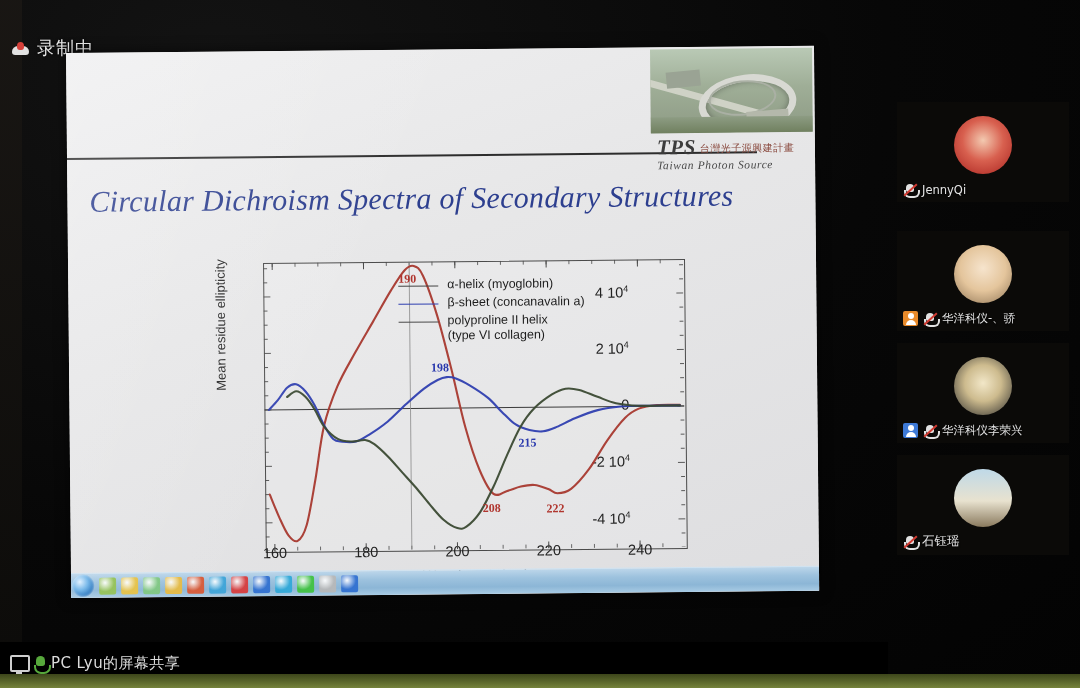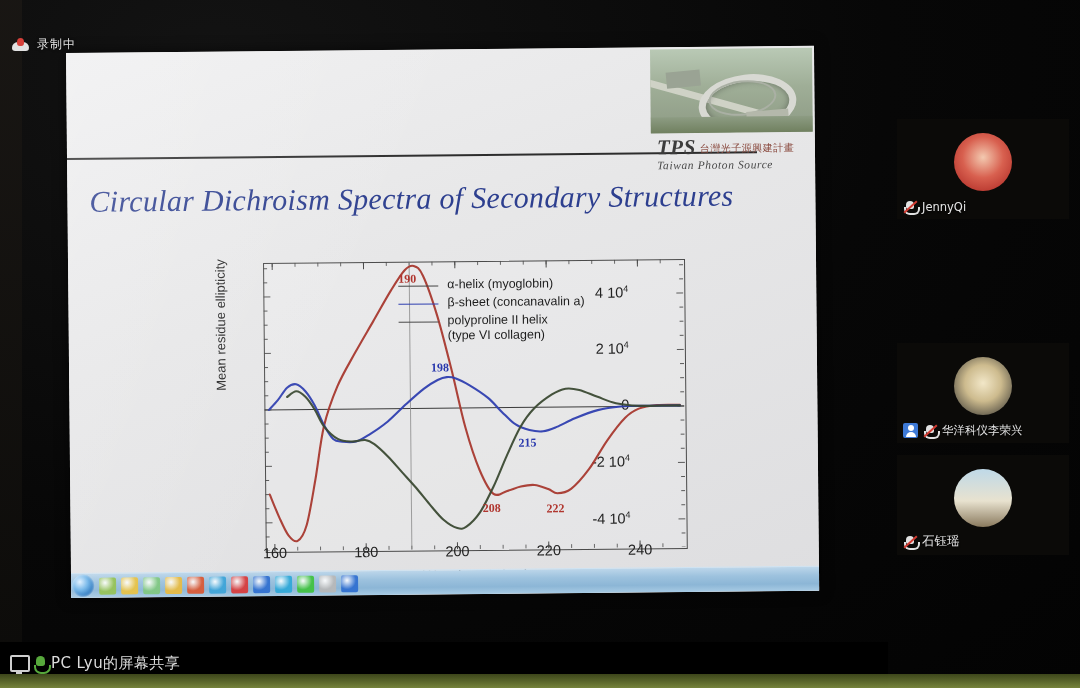--- a/index.html
+++ b/index.html
@@ -12,21 +12,21 @@
       radial-gradient(ellipse at 20% 10%, #131313 0%, #070707 55%, #030303 100%);
   }
   .wall-strip{position:absolute;left:0;top:0;width:22px;height:688px;
     background:linear-gradient(180deg,#1a1714,#0d0c0a);opacity:.9;}
 
   
   .rec{position:absolute;left:12px;top:36px;display:flex;align-items:center;gap:8px;}
   .rec-icon{width:17px;height:13px;position:relative;}
   .rec-icon .cloud{position:absolute;left:0;bottom:0;width:17px;height:9px;background:#e2e2e2;border-radius:9px 9px 5px 5px;}
   .rec-icon .dot{position:absolute;left:5px;top:0px;width:7px;height:8px;background:#d6403a;border-radius:50% 50% 40% 40%;}
-  .rec-text{color:#e8e8e8;font-size:12px;letter-spacing:1px;
+  .rec-text{color:#e8e8e8;font-size:18px;letter-spacing:1px;
     font-family:"DejaVu Sans",sans-serif;text-shadow:0 0 3px #000;}
 
   
   .screen{position:absolute;left:66px;top:53px;width:748px;height:545px;
     transform:rotate(-0.55deg);transform-origin:0 0;
     background:#e9e9e9;box-shadow:0 0 14px rgba(0,0,0,.6);overflow:hidden;}
   .screen-inner{position:absolute;inset:0;
     background:linear-gradient(160deg,#efeff0 0%,#e7e7e8 40%,#dedee0 100%);}
   .glare{position:absolute;left:0;top:0;width:100%;height:100%;
     background:linear-gradient(115deg,rgba(255,255,255,.22) 0%,rgba(255,255,255,0) 42%);
@@ -328,32 +328,48 @@
       <span class="mic-icon">
         <span class="body"></span>
           <span class="base"></span>
       </span>
       <span class="share-text">PC Lyu的屏幕共享</span>
     </div>
   </div>
   <div class="desk-strip"></div>
 
   <div class="sidebar" id="sidebar">
-      <div class="tile" style="top: 119px;">
+      <div class="tile" style="top: 102px;">
         <div class="tile-img" style="background: rgb(11, 10, 8);">
           <div class="avatar" style="background: radial-gradient(circle at 50% 42%, rgb(243, 201, 176) 0%, rgb(216, 96, 79) 46%, rgb(168, 34, 30) 100%);"></div>
         </div>
         <div class="name-row">
           <span class="mic-sm muted">
             <span class="b"></span>
             <span class="s"></span>
           </span>
           <span class="pname small">JennyQi</span>
         </div>
       </div>
+      <div class="tile" style="top: 231px;">
+        <div class="tile-img" style="background: rgb(11, 10, 8);">
+          <div class="avatar" style="background: radial-gradient(circle at 50% 40%, rgb(246, 228, 205) 0%, rgb(228, 197, 156) 50%, rgb(141, 115, 84) 100%);"></div>
+        </div>
+        <div class="name-row">
+          <span class="badge orange">
+            <span class="head"></span>
+            <span class="torso"></span>
+          </span>
+          <span class="mic-sm muted">
+            <span class="b"></span>
+            <span class="s"></span>
+          </span>
+          <span class="pname small">华洋科仪-、骄</span>
+        </div>
+      </div>
       <div class="tile" style="top: 455px;">
         <div class="tile-img" style="background: rgb(11, 10, 8);">
           <div class="avatar" style="background: linear-gradient(rgb(191, 217, 232) 0%, rgb(232, 226, 207) 55%, rgb(138, 122, 94) 100%);"></div>
         </div>
         <div class="name-row">
           <span class="mic-sm muted">
             <span class="b"></span>
             <span class="s"></span>
           </span>
           <span class="pname">石钰瑶</span>

